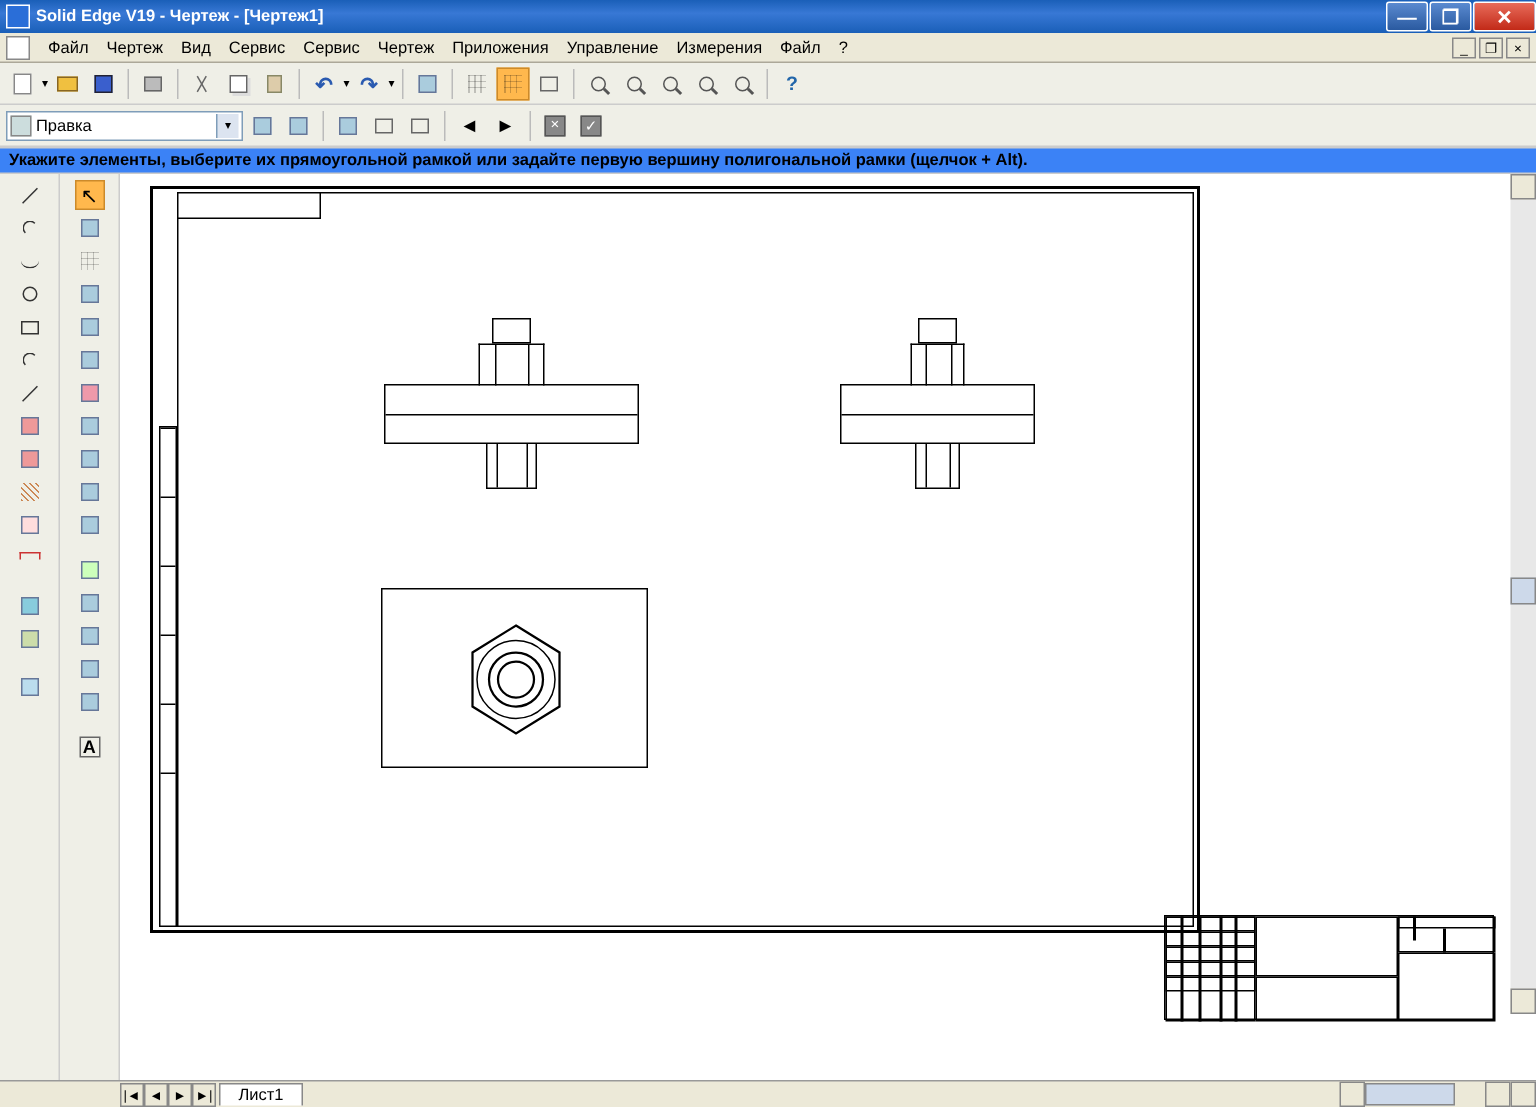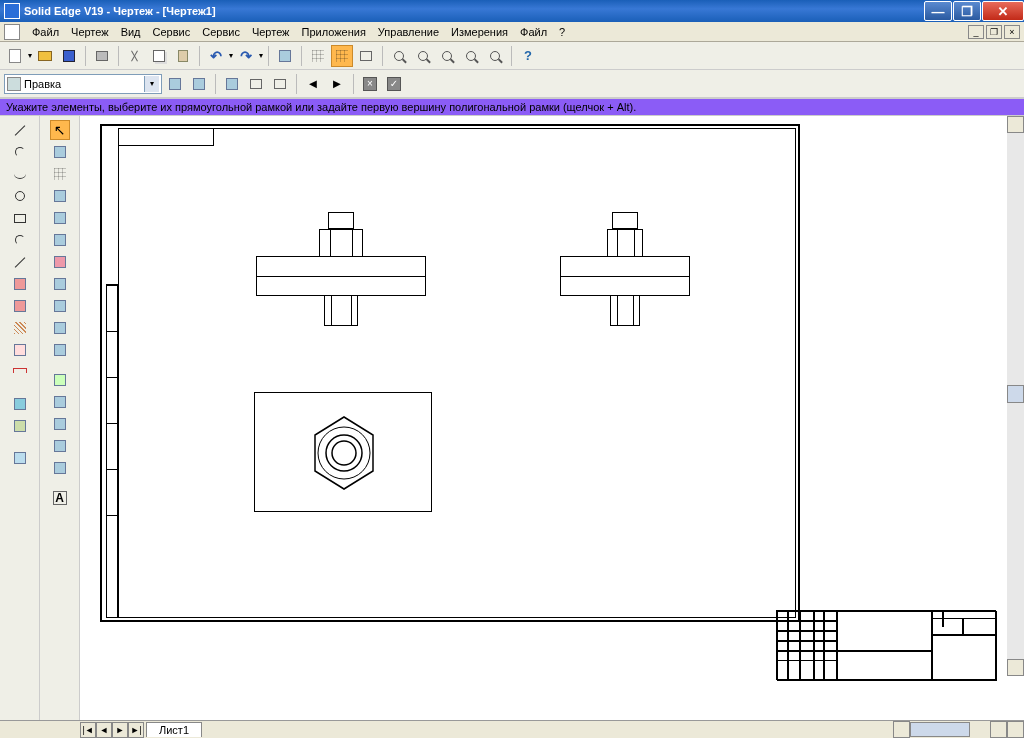--- a/index.html
+++ b/index.html
@@ -20,21 +20,21 @@
 .mdi-btn{width:16px;height:14px;background:#ece9d8;border:1px solid #888;font-size:9px;display:flex;align-items:center;justify-content:center;}
 .toolbar{height:28px;background:#efefe7;border-bottom:1px solid #ccc;display:flex;align-items:center;padding:0 4px;gap:2px;}
 .tbtn{width:22px;height:22px;display:flex;align-items:center;justify-content:center;border:1px solid transparent;}
 .tbtn.active{background:#ffb84d;border:1px solid #cc8a2a;}
 .tsep{width:1px;height:20px;background:#bbb;margin:0 3px;}
 .secondbar{height:28px;background:#efefe7;border-bottom:1px solid #ccc;display:flex;align-items:center;padding:0 4px;gap:2px;}
 .combo{width:158px;height:20px;border:1px solid #7f9db9;background:#fff;display:flex;align-items:center;padding:0 2px;}
 .combo .cicon{width:14px;height:14px;background:#cdd;border:1px solid #888;margin-right:3px;}
 .combo .ctxt{flex:1;}
 .combo .carrow{width:15px;height:16px;background:#dce4f0;border-left:1px solid #7f9db9;display:flex;align-items:center;justify-content:center;font-size:8px;}
-.msgbar{height:18px;background:#8b5cf6;border-top:1px solid #ccc;border-bottom:1px solid #ccc;padding:2px 6px;display:flex;align-items:center;}
+.msgbar{height:18px;background:#3b82f6;border-top:1px solid #ccc;border-bottom:1px solid #ccc;padding:2px 6px;display:flex;align-items:center;font-weight:bold;}
 .workarea{display:flex;height:604px;}
 .leftbars{display:flex;background:#efefe7;}
 .vtoolbar{width:24px;border-right:1px solid #ccc;display:flex;flex-direction:column;align-items:center;padding-top:4px;gap:2px;}
 .vbtn{width:20px;height:20px;display:flex;align-items:center;justify-content:center;border:1px solid transparent;}
 .vbtn.active{background:#ffb84d;border:1px solid #cc8a2a;}
 .canvas-wrap{flex:1;background:#fff;position:relative;overflow:hidden;}
 .canvas{position:absolute;left:20px;top:8px;width:900px;height:560px;}
 .sheet-border{position:absolute;left:0;top:0;width:700px;height:498px;border:2px solid #000;}
 .inner-border{position:absolute;left:18px;top:4px;width:678px;height:490px;border:1px solid #000;}
 .title-corner{position:absolute;left:18px;top:4px;width:96px;height:18px;border-right:1px solid #000;border-bottom:1px solid #000;}

